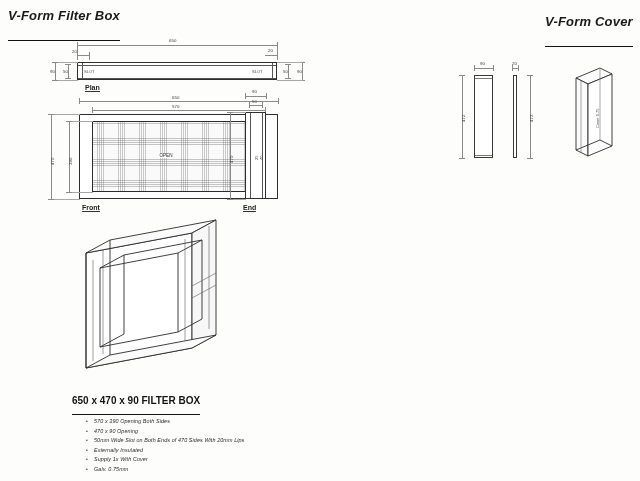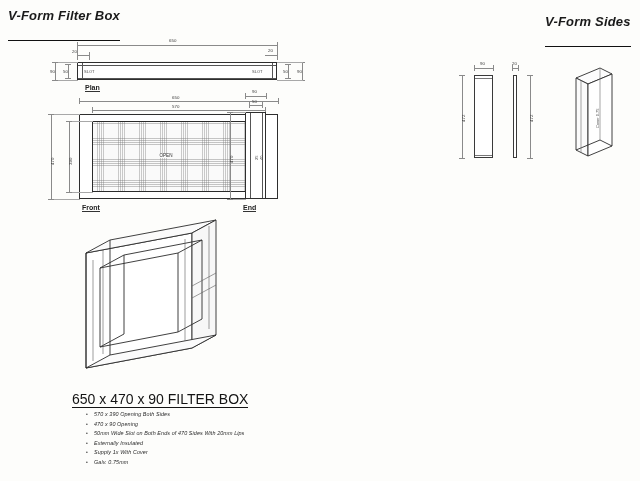--- a/index.html
+++ b/index.html
@@ -66,23 +66,23 @@
       repeating-linear-gradient(0deg, rgba(120,120,120,.42) 0 .4px, rgba(255,255,255,0) .4px 2.1px),
       repeating-linear-gradient(90deg, rgba(120,120,120,.38) 0 .4px, rgba(255,255,255,0) .4px 2.1px);
   }
   .open-label{
     font-size:4.6px;color:#2a2a2a;background:#fafafa;
     padding:0 2px;white-space:nowrap;
   }
 
   
   .spec-title{
-    font-size:14px;font-weight:normal;color:#141414;
+    font-size:10px;font-weight:bold;color:#141414;
     border-bottom:1.4px solid #141414;
-    display:inline-block;padding-bottom:0px;white-space:nowrap;
+    display:inline-block;padding-bottom:8px;white-space:nowrap;
   }
   .spec-list{list-style:none;margin:3px 0 0 0;padding:0;}
   .spec-list li{
     display:flex;align-items:flex-start;
     margin:0 0 2.6px 0;
   }
   .bullet{
     width:8px;flex:0 0 8px;text-align:left;
     font-size:5px;color:#333;line-height:7px;margin-left:14px;
   }
@@ -93,21 +93,21 @@
 
   svg{display:block;overflow:visible;}
 </style>
 </head>
 <body>
 
 <div class="sheet">
 
   <div class="abs doc-title" style="left:8px;top:8px;">V-Form Filter Box</div>
 
-  <div class="abs doc-title" style="left:545px;top:14px;">V-Form Sides</div>
+  <div class="abs doc-title" style="left:545px;top:14px;">V-Form Cover</div>
 
   <div>
 
     <div class="abs hline" style="left:77px;top:45px;width:200px;"></div>
     <div class="abs vline" style="left:77px;top:42px;height:6px;"></div>
     <div class="abs vline" style="left:277px;top:42px;height:6px;"></div>
     <div class="abs dim" style="left:169px;top:38px;">650</div>
 
     <div class="abs hline" style="left:77px;top:55px;width:12px;"></div>
     <div class="abs dim" style="left:72px;top:49px;">20</div>

